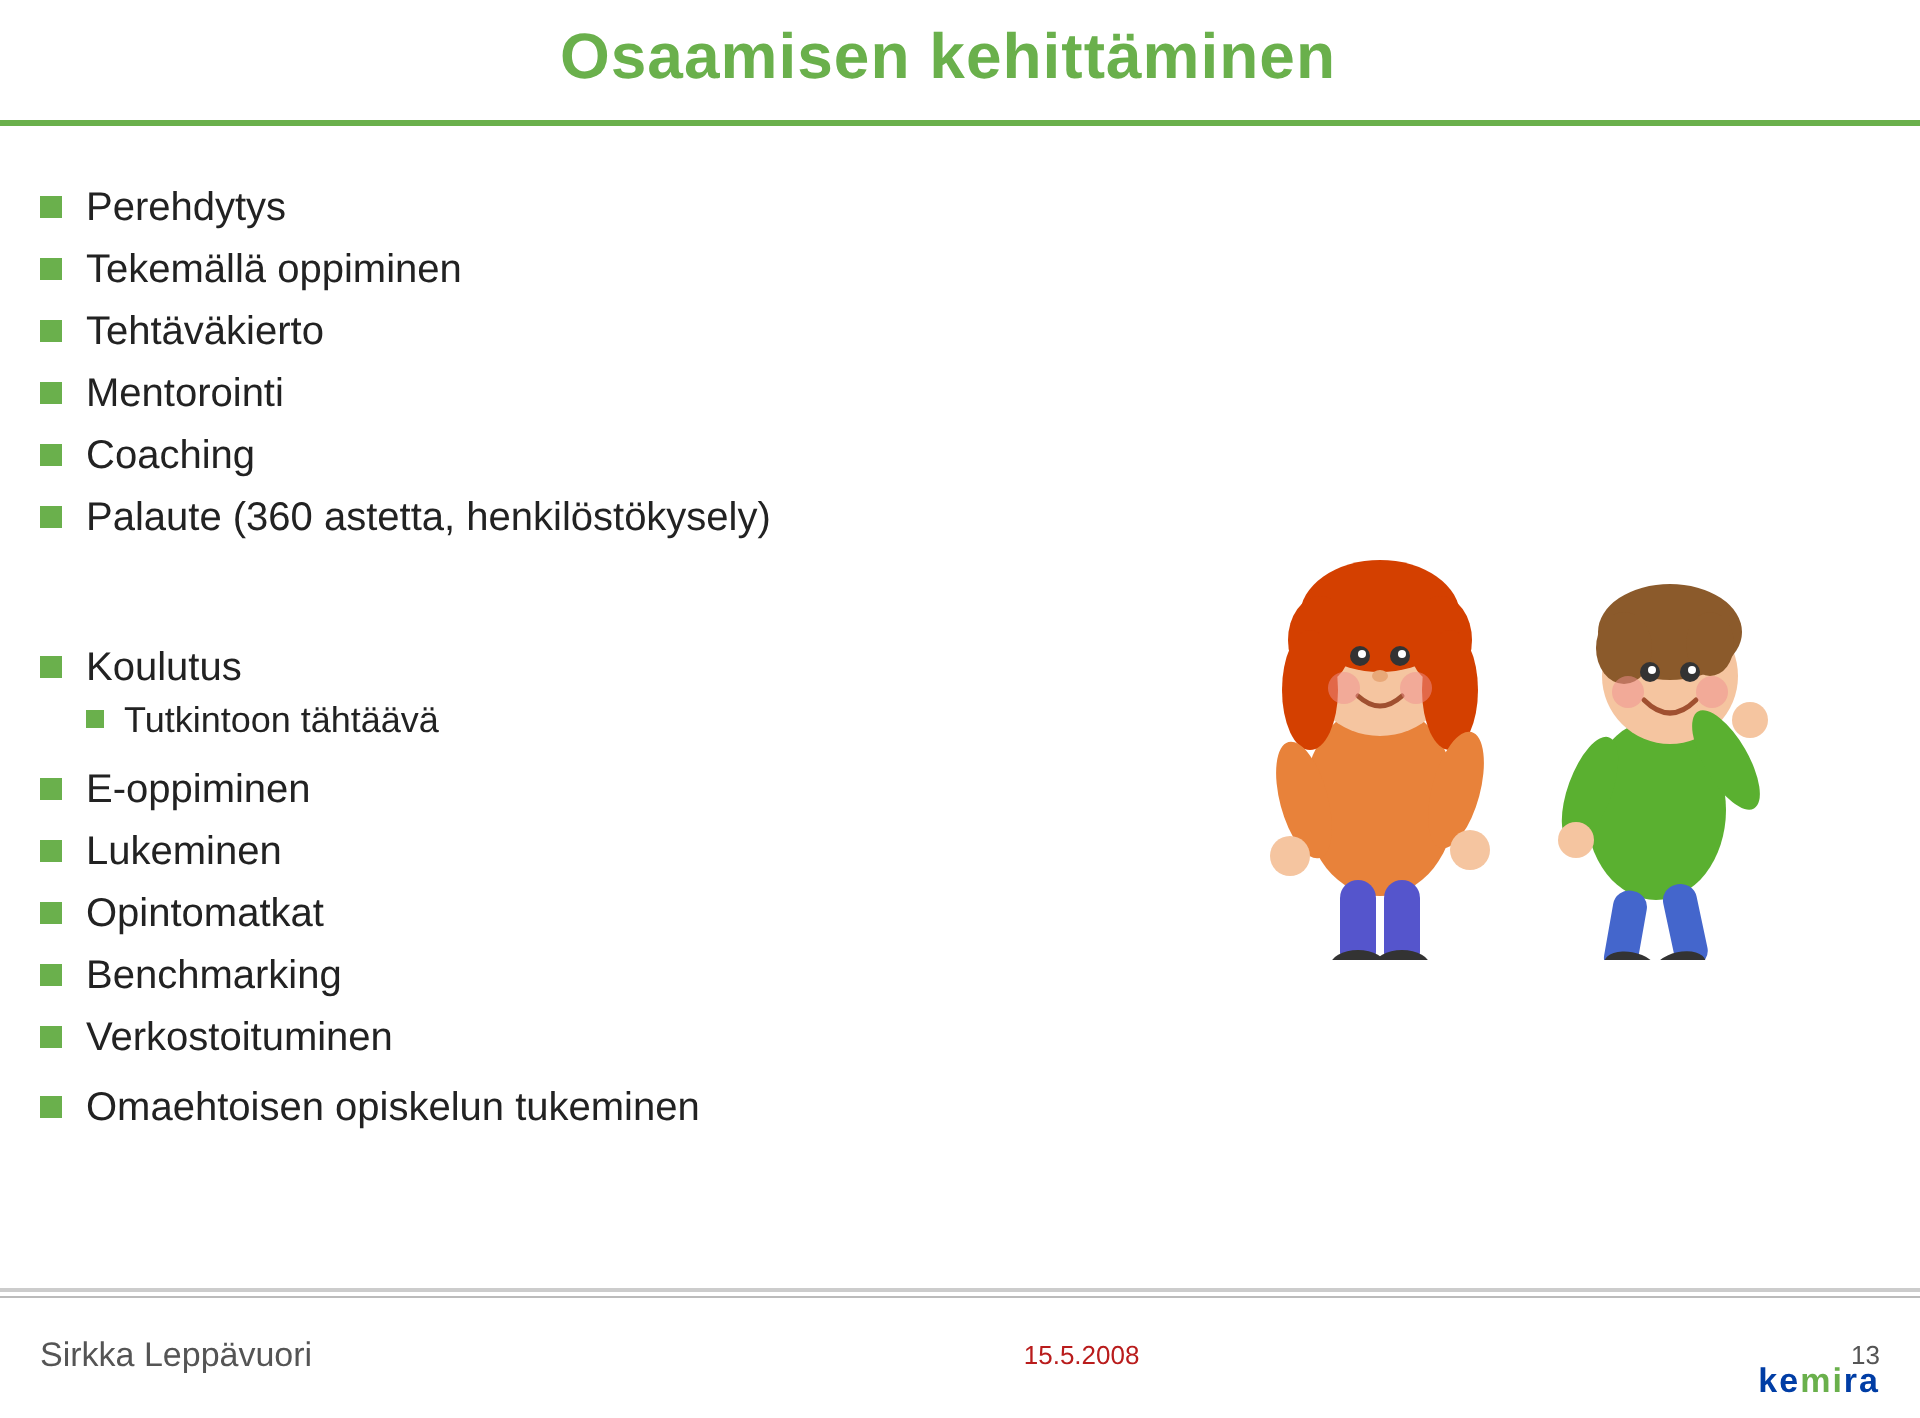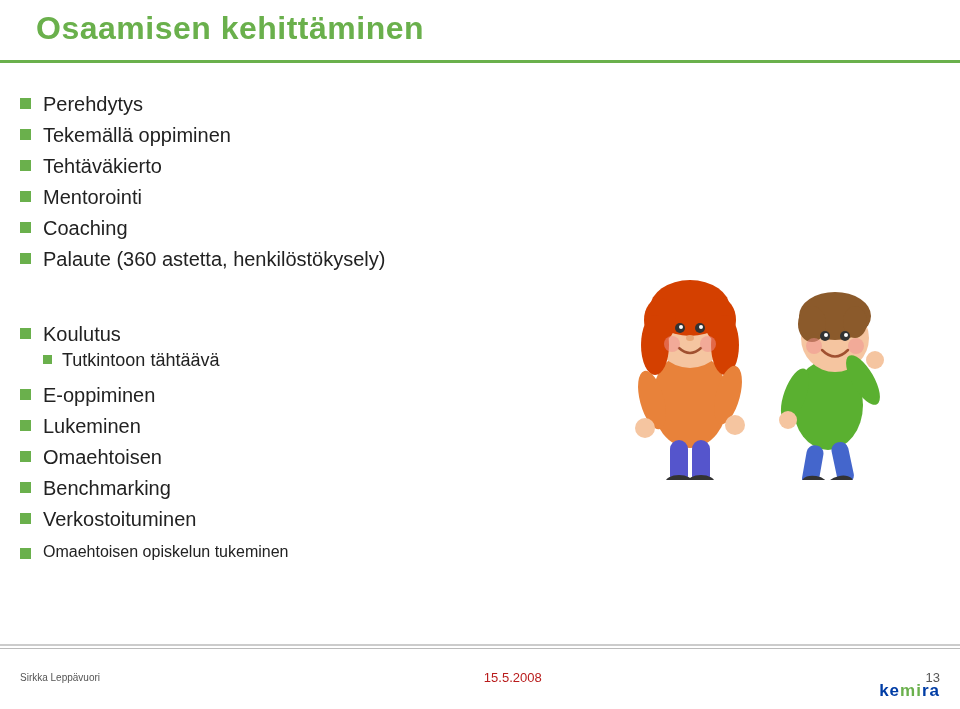--- a/index.html
+++ b/index.html
@@ -26,22 +26,23 @@
       left: 0;
       right: 0;
       height: 3px;
       background: #6ab04c;
     }
 
     
     .title-area {
       position: absolute;
       top: 10px;
-      left: 36px;
+      left: 8px;
       right: 20px;
+      text-align: center;
     }
 
     .slide-title {
       font-size: 32px;
       font-weight: bold;
       color: #6ab04c;
       letter-spacing: 0.5px;
     }
 
     
@@ -110,21 +111,21 @@
       height: 280px;
     }
 
     
     .characters-svg {
       width: 100%;
       height: 100%;
     }
 
     .footer-author {
-      font-size: 10px;
+      font-size: 17px;
       color: #555555;
     }
 
     .footer-date {
       font-size: 13px;
       color: #b91c1c;
     }
 
     .footer-page {
       font-size: 13px;
@@ -141,21 +142,21 @@
       border-top: 2px solid #cccccc;
       display: flex;
       align-items: center;
       justify-content: space-between;
       padding: 0 20px;
     }
 
     .omaehtoinen-item {
       display: flex;
       align-items: flex-start;
-      font-size: 16px;
+      font-size: 20px;
       color: #222222;
       margin-top: 12px;
     }
   </style>
 </head>
 <body>
 
 <div class="slide-container">
 
   <div class="top-border"></div>
@@ -217,21 +218,21 @@
         <span>E-oppiminen</span>
       </li>
 
       <li>
         <span class="bullet-square"></span>
         <span>Lukeminen</span>
       </li>
 
       <li>
         <span class="bullet-square"></span>
-        <span>Omaehtoisen</span>
+        <span>Opintomatkat</span>
       </li>
 
       <li>
         <span class="bullet-square"></span>
         <span>Benchmarking</span>
       </li>
 
       <li>
         <span class="bullet-square"></span>
         <span>Verkostoituminen</span>

